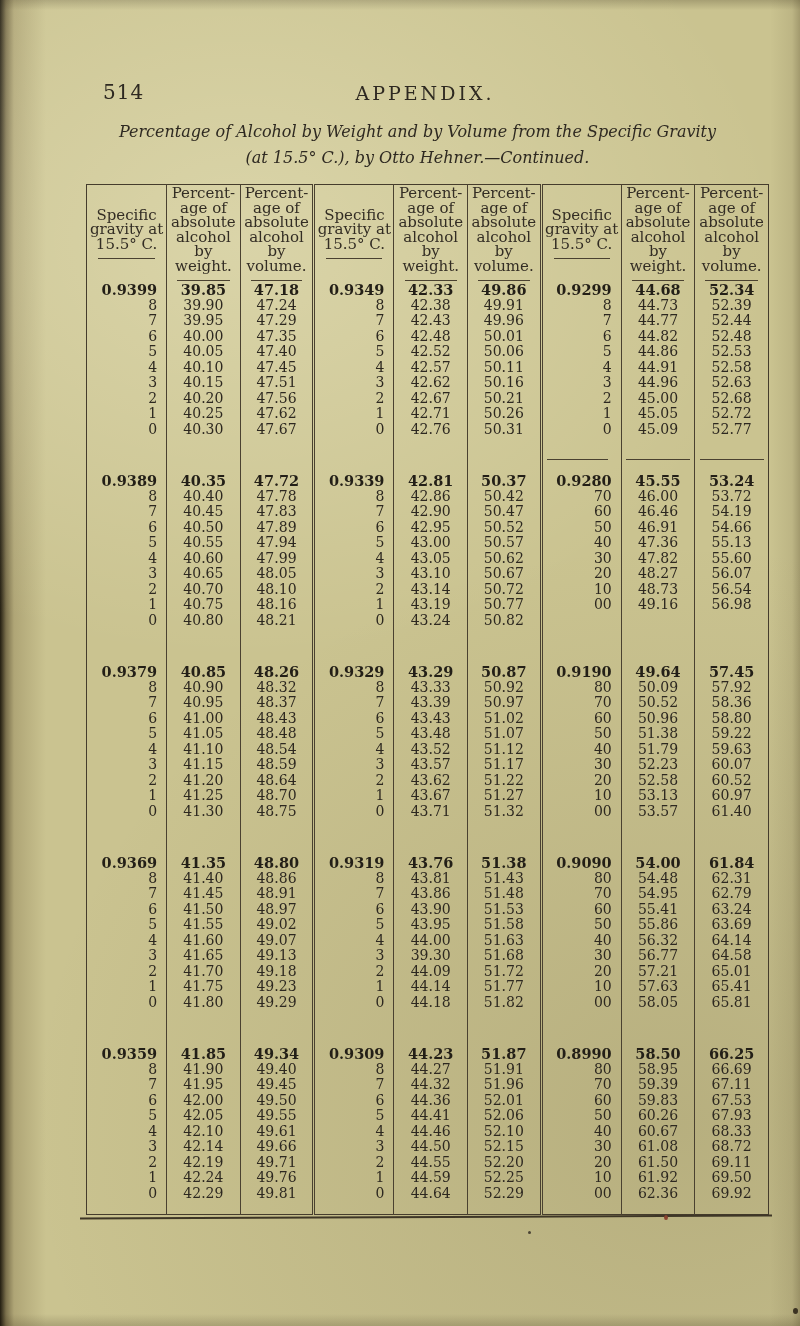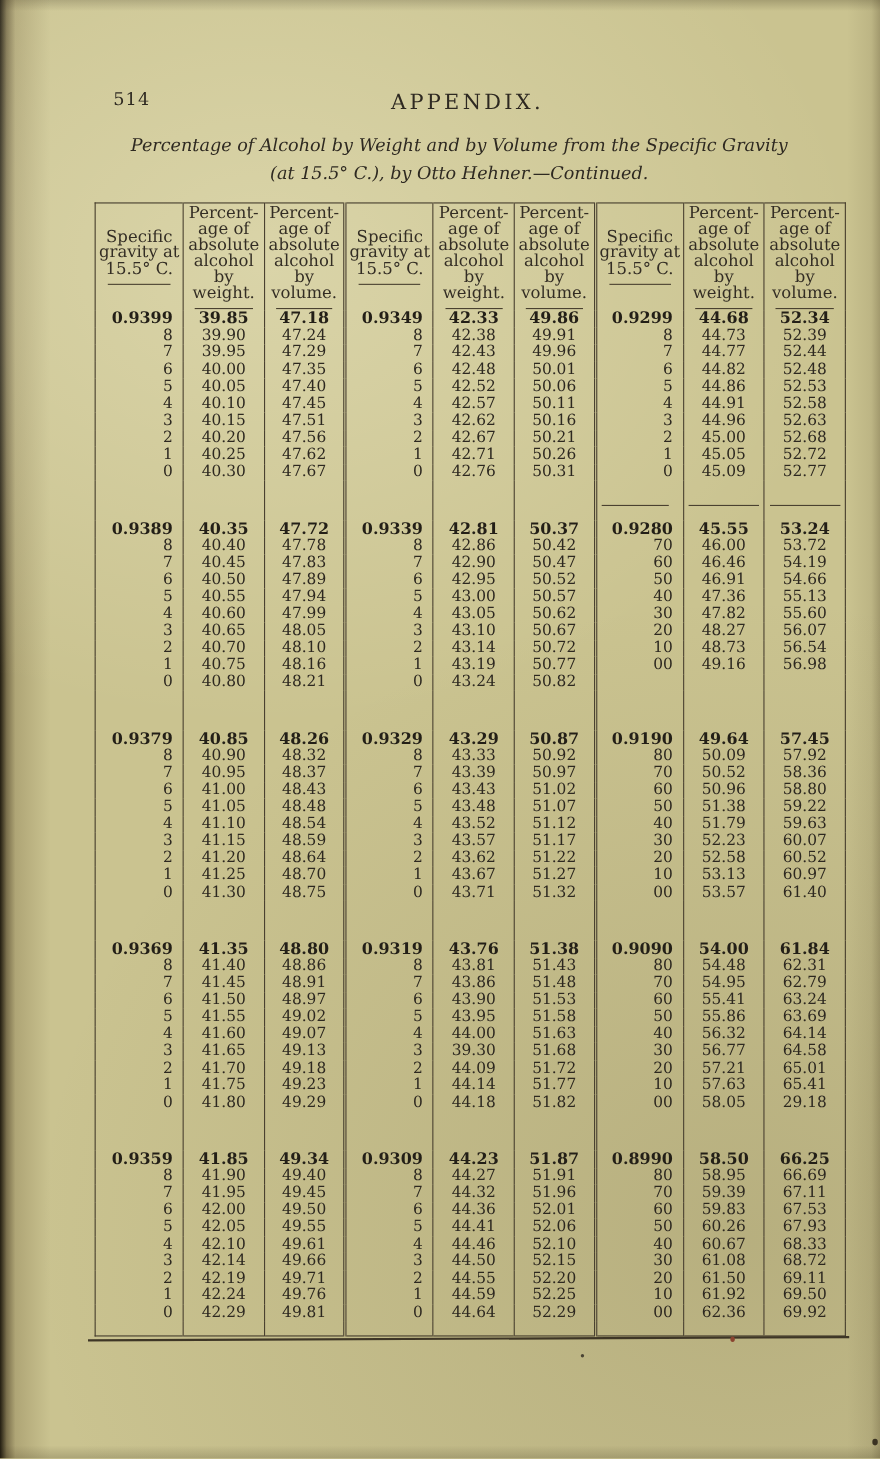--- a/index.html
+++ b/index.html
@@ -15,21 +15,21 @@
     background:
       radial-gradient(ellipse 900px 700px at 30% 18%, rgba(255,252,225,0.30), rgba(255,252,225,0) 60%),
       radial-gradient(ellipse 1000px 900px at 85% 85%, rgba(96,84,48,0.18), rgba(96,84,48,0) 65%),
       linear-gradient(90deg, rgba(20,15,6,0.92) 0px, rgba(58,44,20,0.55) 6px, rgba(94,76,40,0.25) 14px, rgba(94,76,40,0) 46px),
       linear-gradient(270deg, rgba(70,58,30,0.30) 0px, rgba(70,58,30,0.10) 8px, rgba(70,58,30,0) 30px),
       linear-gradient(180deg, rgba(60,52,30,0.25) 0px, rgba(60,52,30,0) 10px),
       linear-gradient(0deg, rgba(60,52,30,0.22) 0px, rgba(60,52,30,0) 12px);
   }
   .page-number{
     position:absolute;left:103px;top:80px;
-    font-size:16px;letter-spacing:1px;
+    font-size:20px;letter-spacing:1px;
   }
   .running-head{
     position:absolute;left:0;top:82px;width:100%;text-align:center;
     font-size:19px;letter-spacing:3px;padding-left:25px;
   }
   .title{
     position:absolute;left:70px;right:35px;top:119px;text-align:center;
     font-style:italic;font-size:16px;line-height:26px;
   }
   .tablewrap{position:absolute;left:86px;top:184px;width:683px;}
@@ -608,21 +608,21 @@
         </tr>
         <tr class="">
           <td class="sg first">0</td>
           <td class="num">41.80</td>
           <td class="num">49.29</td>
           <td class="sg gstart">0</td>
           <td class="num">44.18</td>
           <td class="num">51.82</td>
           <td class="sg gstart">00</td>
           <td class="num">58.05</td>
-          <td class="num">29.18</td>
+          <td class="num">65.81</td>
         </tr>
         <tr class="spacer">
           <td class="sg first"></td>
           <td class="num"></td>
           <td class="num"></td>
           <td class="sg gstart"></td>
           <td class="num"></td>
           <td class="num"></td>
           <td class="sg gstart"></td>
           <td class="num"></td>

